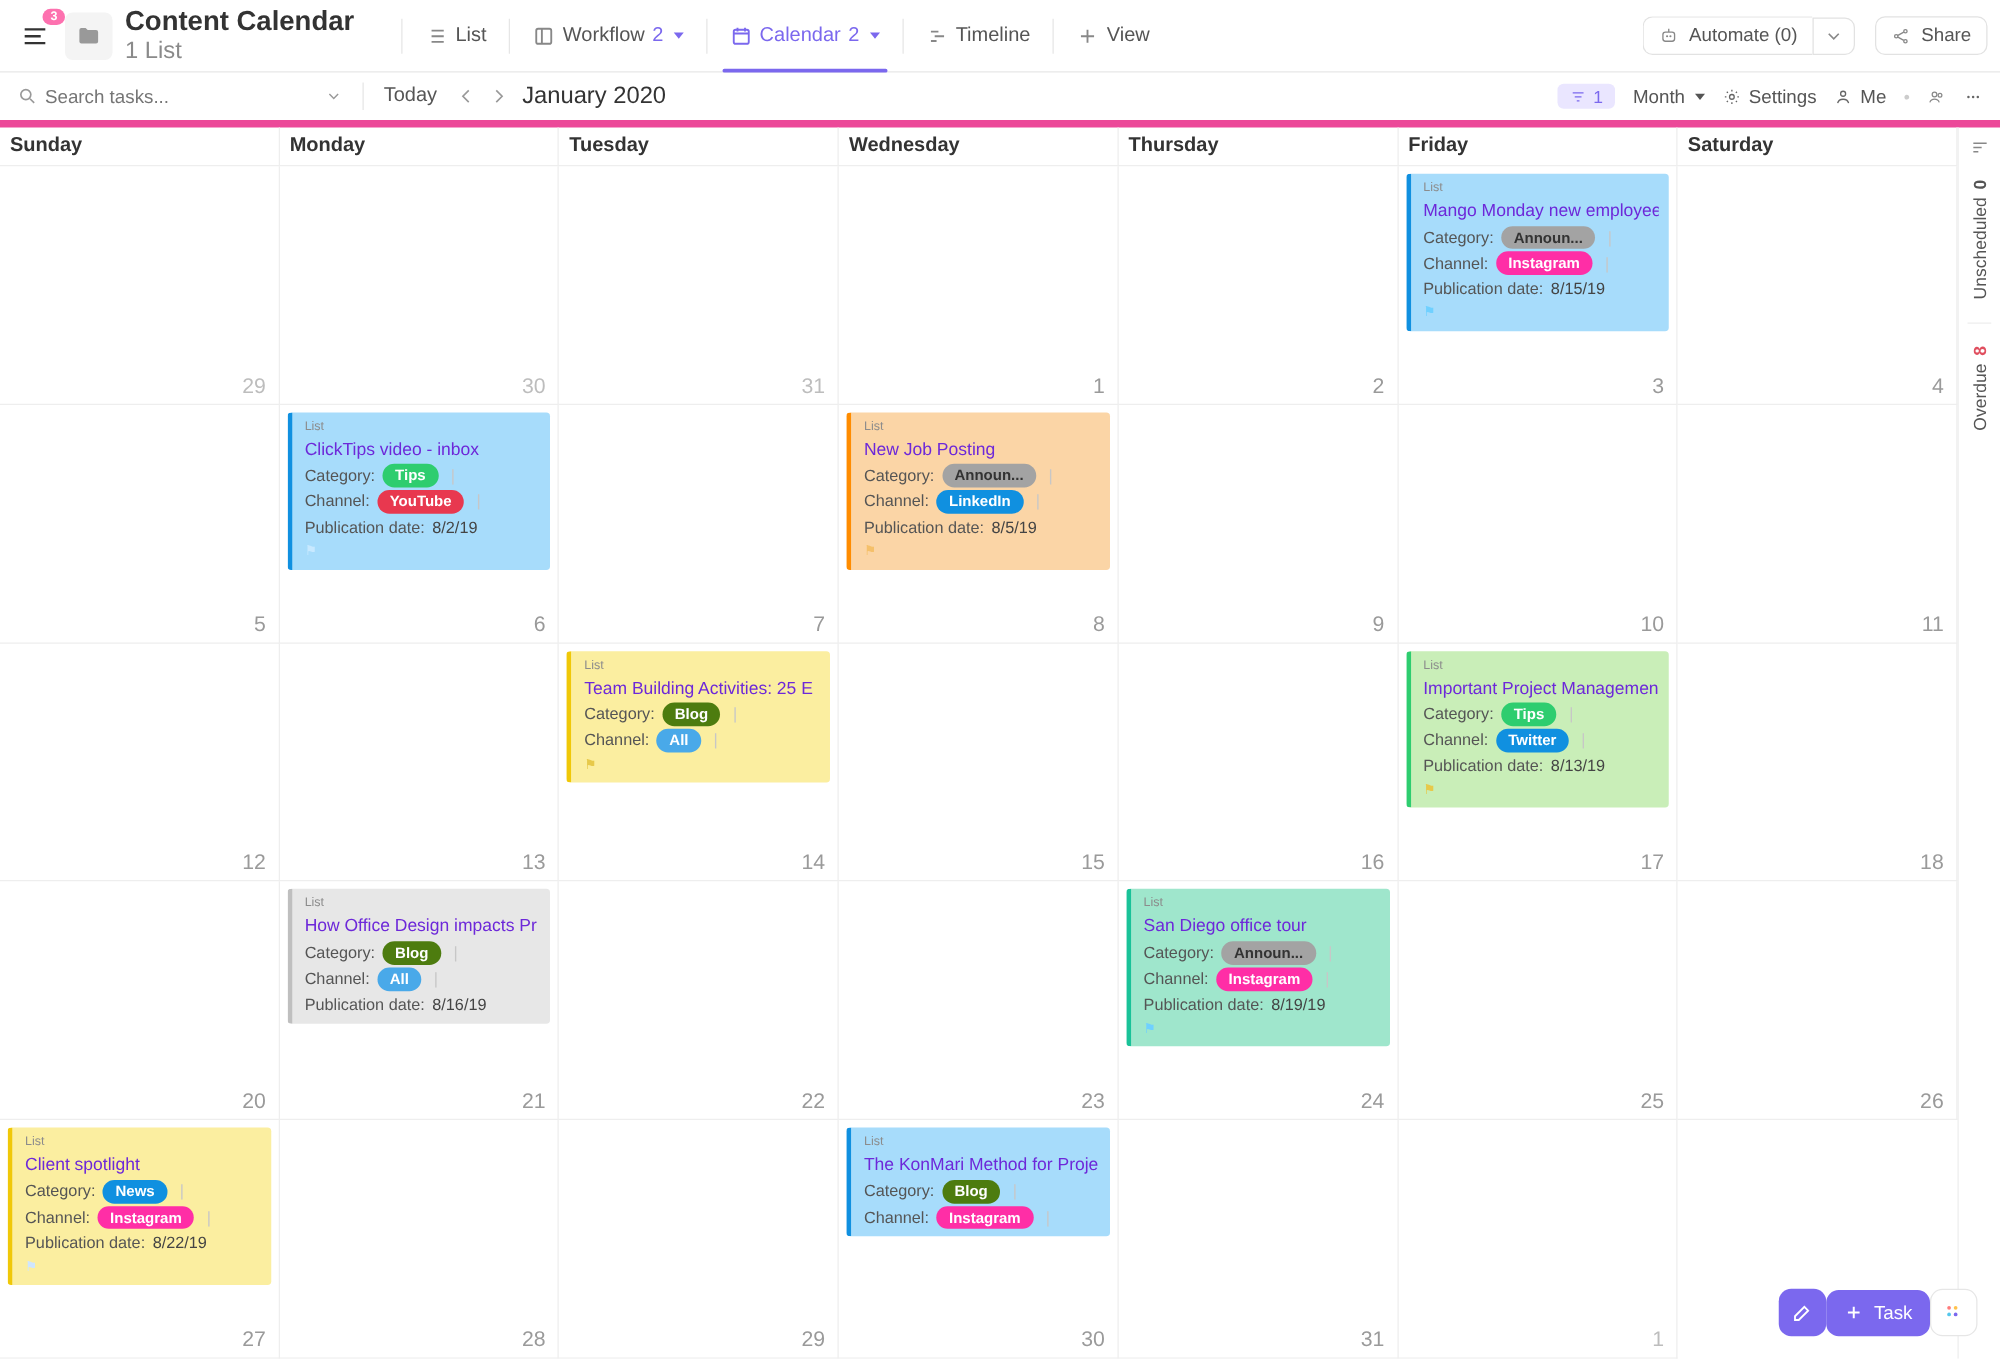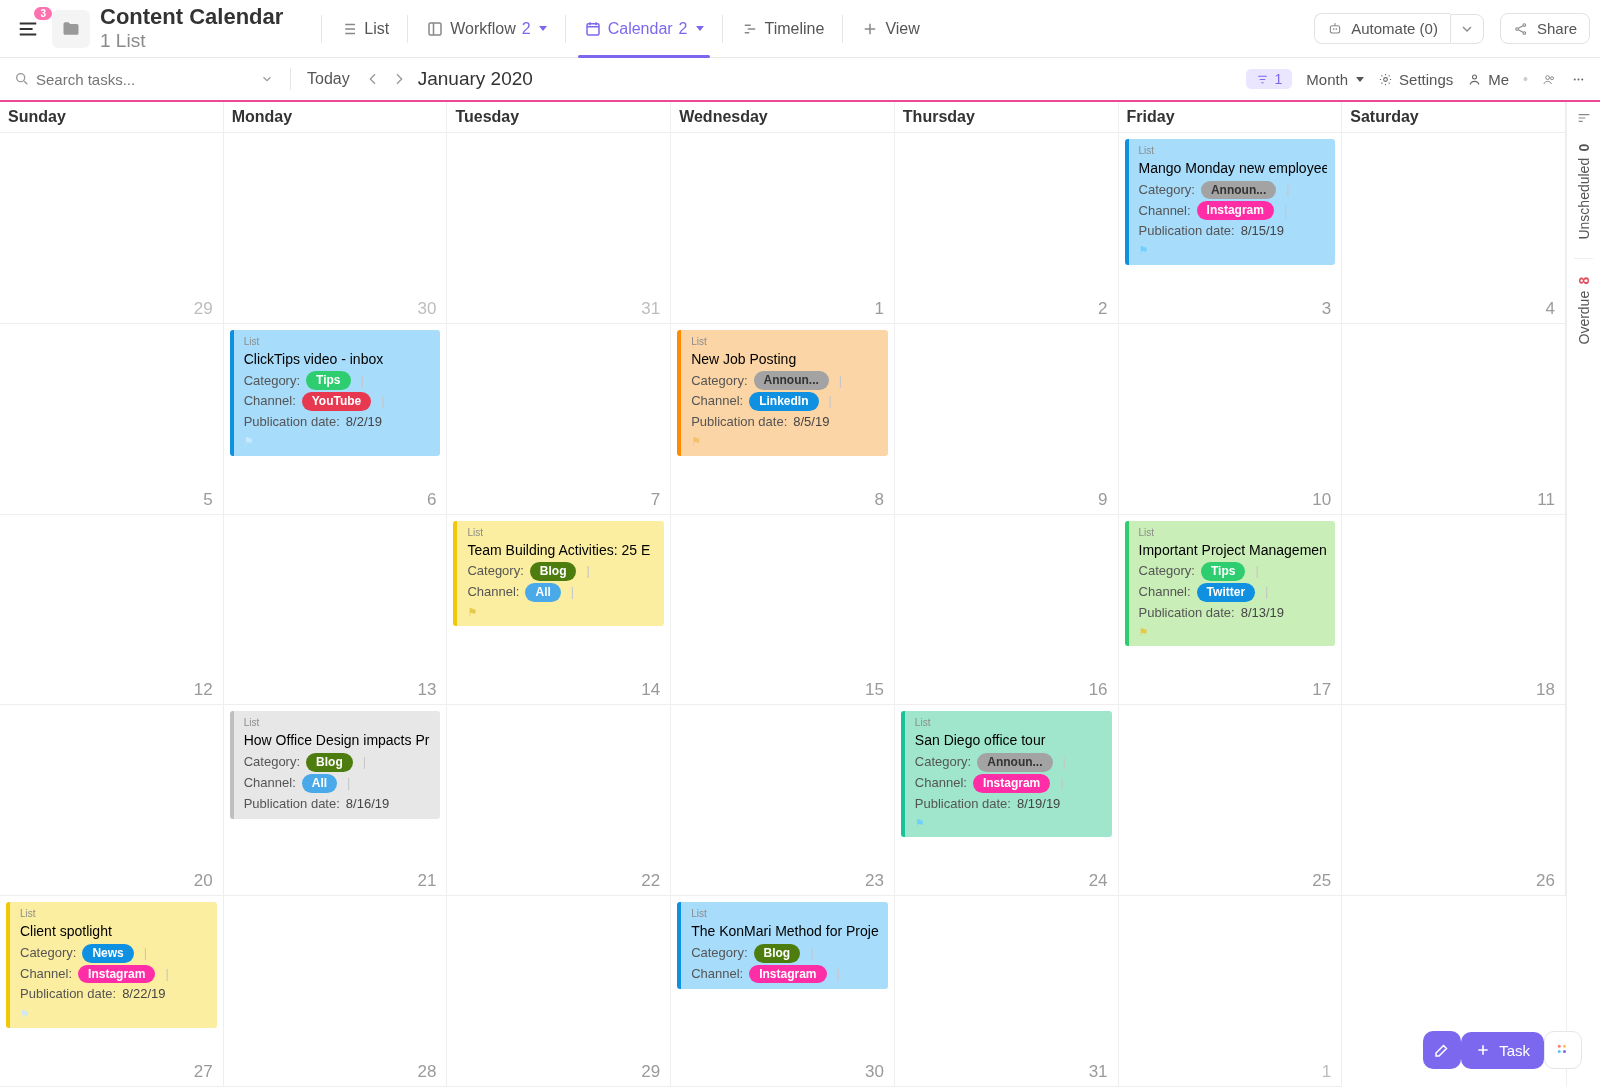--- a/index.html
+++ b/index.html
@@ -21,21 +21,21 @@
 .view-tab.active::after { content:""; position:absolute; left:-2px; right:-2px; bottom:-14px; height:3px; background:#7b68ee; border-radius:2px;}
 .sp { flex:1; }
 .pill-btn { border:1px solid #e2e2e2; border-radius:8px; padding:6px 12px; display:flex; align-items:center; gap:8px; color:#555; font-size:15px; cursor:pointer; background:#fff;}
 .pill-btn svg { width:16px; height:16px; }
 .chev-split { display:flex; align-items:center; }
 .chev-split .pill-btn:first-child { border-top-right-radius:0; border-bottom-right-radius:0; border-right:none;}
 .chev-split .pill-btn:last-child { border-top-left-radius:0; border-bottom-left-radius:0; padding:6px 8px;}
 .gap8 { gap:16px; display:flex;align-items:center; }
 
 
-.toolbar { display:flex; align-items:center; height:44px; border-bottom:2px solid #ec4899; padding:0 14px; color:#555; }
+.toolbar { display:flex; align-items:center; height:44px; border-bottom:6px solid #ec4899; padding:0 14px; color:#555; }
 .search-wrap { display:flex; align-items:center; gap:6px; width:260px; color:#999; }
 .search-input { border:none; outline:none; font-size:15px; color:#666; flex:1; }
 .mini-vsep { width:1px; height:22px; background:#e6e6e6; margin:0 16px; }
 .chev-btn { width:26px; height:26px; display:flex; align-items:center; justify-content:center; color:#999; cursor:pointer;}
 .month-title { font-size:19px; font-weight:500; color:#333; margin-left:6px;}
 .tb-right { display:flex; align-items:center; gap:14px; }
 .filter-chip { background:#eae6ff; color:#7b68ee; border-radius:5px; padding:2px 10px; display:flex; align-items:center; gap:6px; font-weight:500;}
 .tb-item { display:flex; align-items:center; gap:6px; color:#555; font-size:15px; cursor:pointer;}
 .tb-item svg { width:15px; height:15px; }
 
@@ -44,21 +44,21 @@
 .dayhead { display:grid; grid-template-columns: repeat(7, 1fr); border-bottom:1px solid #eee; }
 .dayhead div { padding:6px 8px; font-weight:600; color:#333; font-size:16px; border-right:1px solid #eee;}
 .grid { flex:1; display:grid; grid-template-columns: repeat(7, 1fr); grid-template-rows: repeat(5, 1fr); }
 .cell { border-right:1px solid #eee; border-bottom:1px solid #eee; position:relative; overflow:hidden; }
 .cell .num { position:absolute; bottom:4px; right:10px; font-size:17px; color:#9a9a9a; }
 .cell.outside .num { color:#bdbdbd; }
 
 
 .ev { margin:6px 6px 0 6px; border-radius:3px; padding:5px 8px 6px 10px; font-size:13px; color:#444; overflow:hidden; position:relative; border-left:4px solid transparent; line-height:1.4;}
 .ev .lst { font-size:10px; color:#8c8c8c; margin-bottom:1px;}
-.ev .ttl { font-size:14px; color:#000000; white-space:nowrap; overflow:hidden; text-overflow:clip; margin-bottom:2px;}
+.ev .ttl { font-size:14px; color:#6d28d9; white-space:nowrap; overflow:hidden; text-overflow:clip; margin-bottom:2px;}
 .row { display:flex; align-items:center; gap:6px; margin-top:2px; white-space:nowrap;}
 .key { color:#555; }
 .tag { border-radius:10px; padding:1px 10px; font-size:12px; font-weight:600; color:#fff; }
 .pipe { color:#c7c7c7; margin-left:4px;}
 .flag { font-size:11px; margin-top:3px;}
 
 
 .rail { position:absolute; top:102px; right:0; width:34px; bottom:0; border-left:1px solid #eee; display:flex; flex-direction:column; align-items:center; padding-top:8px; gap:18px;}
 .rail .vertical { writing-mode:vertical-rl; transform:rotate(180deg); font-size:14px; color:#555; display:flex; align-items:center; gap:6px; cursor:pointer;}
 .rail .count0 { font-weight:600; }

